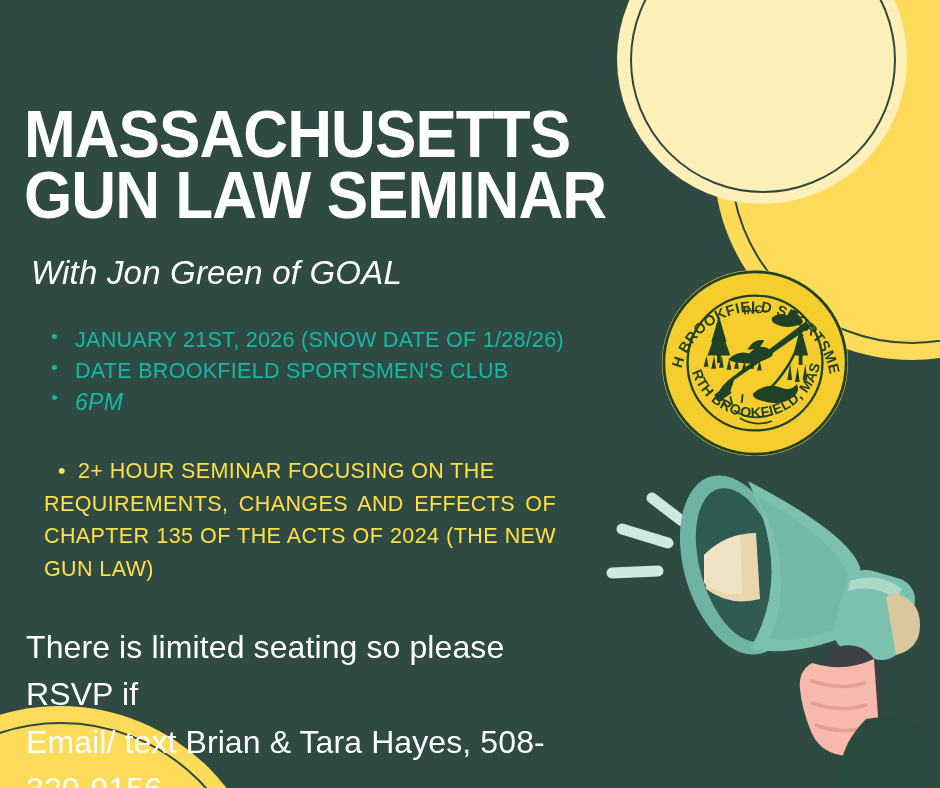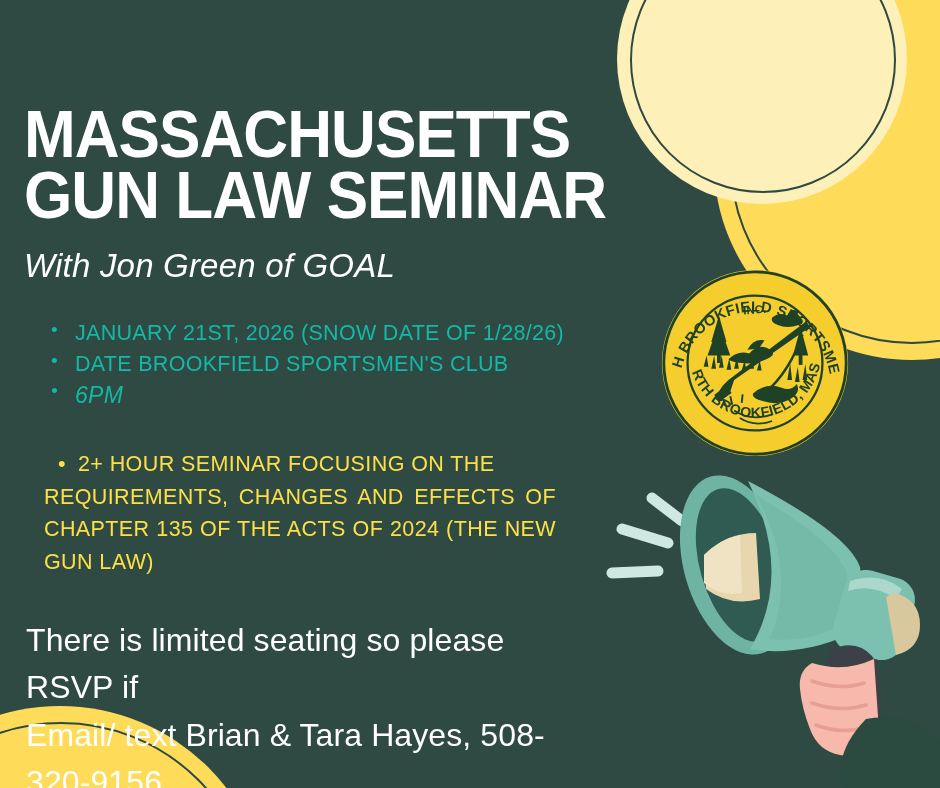--- a/index.html
+++ b/index.html
@@ -76,21 +76,21 @@
     font-size: 66px;
     line-height: 0.92;
     font-weight: 700;
     letter-spacing: -1.0px;
     transform: scaleX(0.94);
     transform-origin: left top;
     white-space: pre-line;
   }
 
   #subtitle {
-    margin: 0;
+    margin: 7px;
     padding-top: 22px;
     color: #FFFFFF;
     font-size: 33px;
     font-style: italic;
     font-weight: 400;
     letter-spacing: 0.2px;
   }
 
   
   #bullets {

